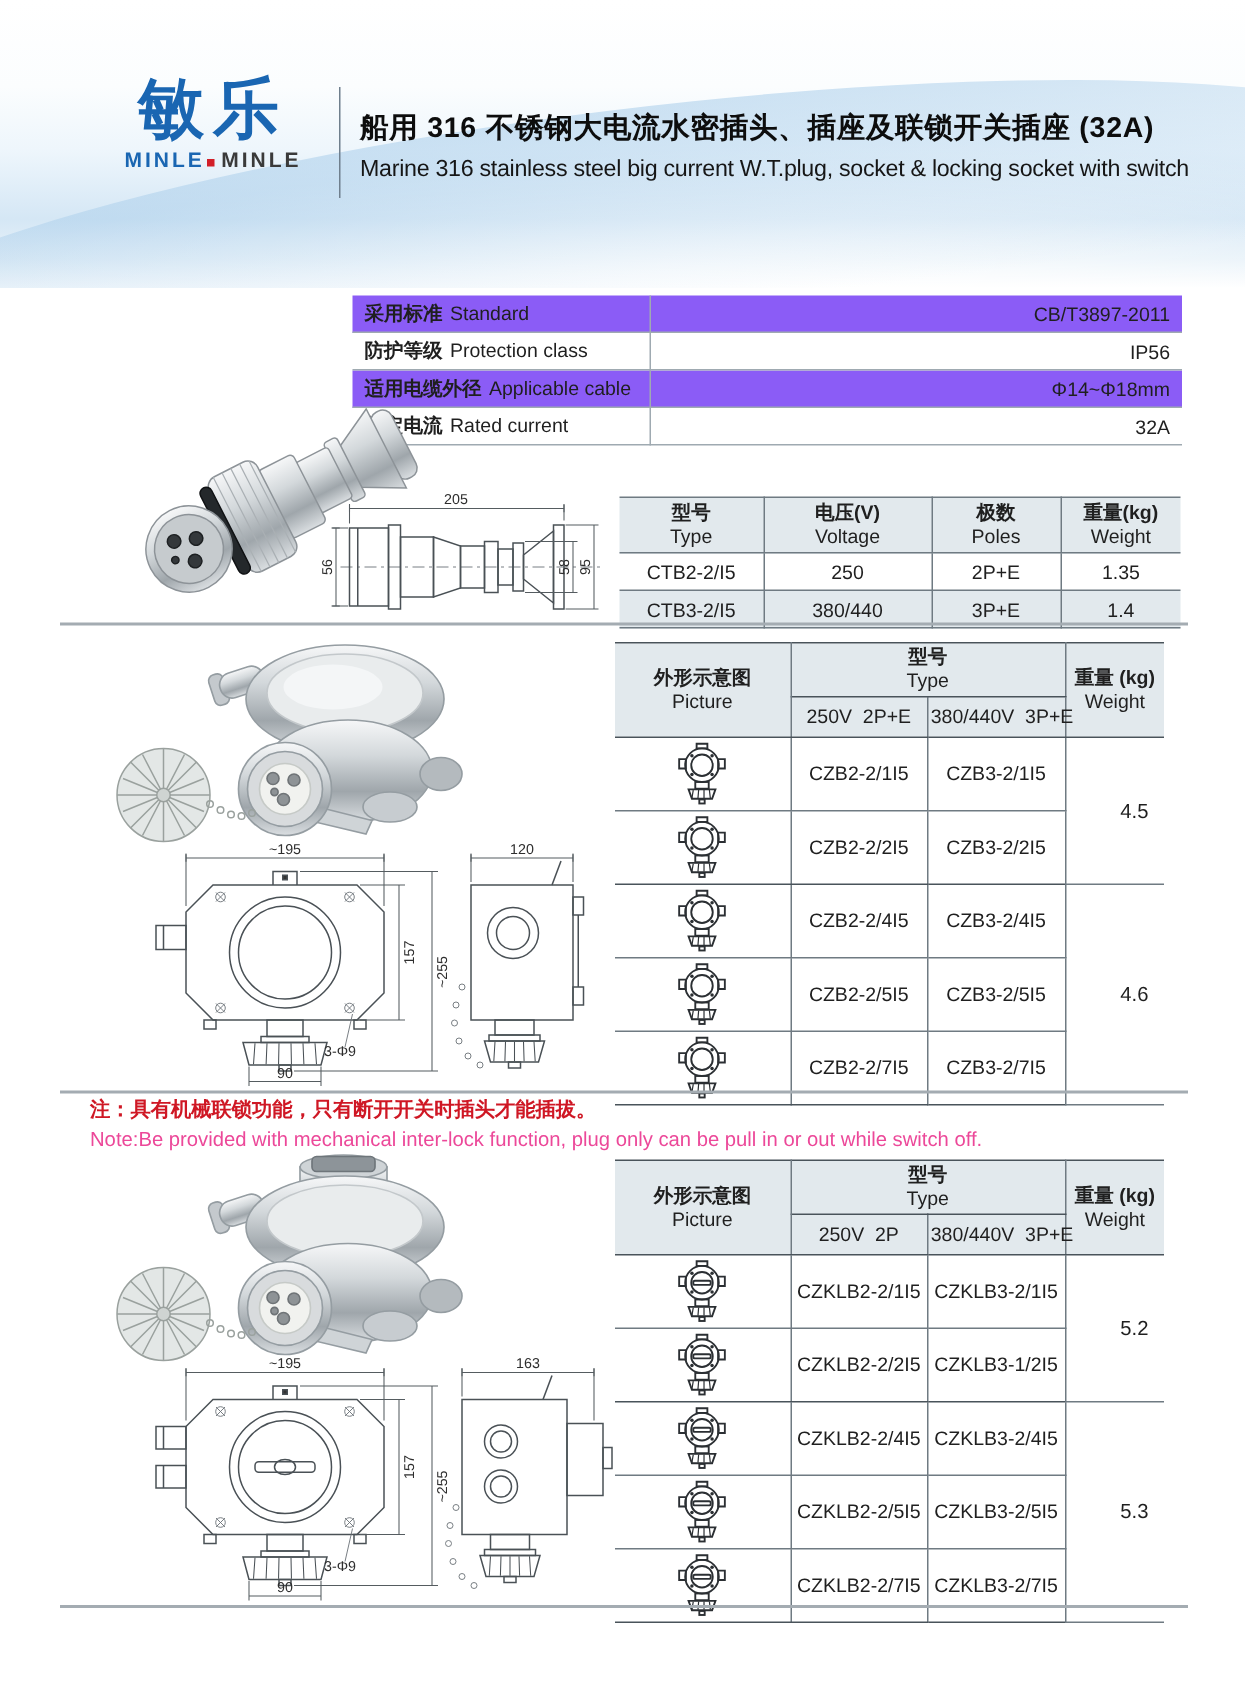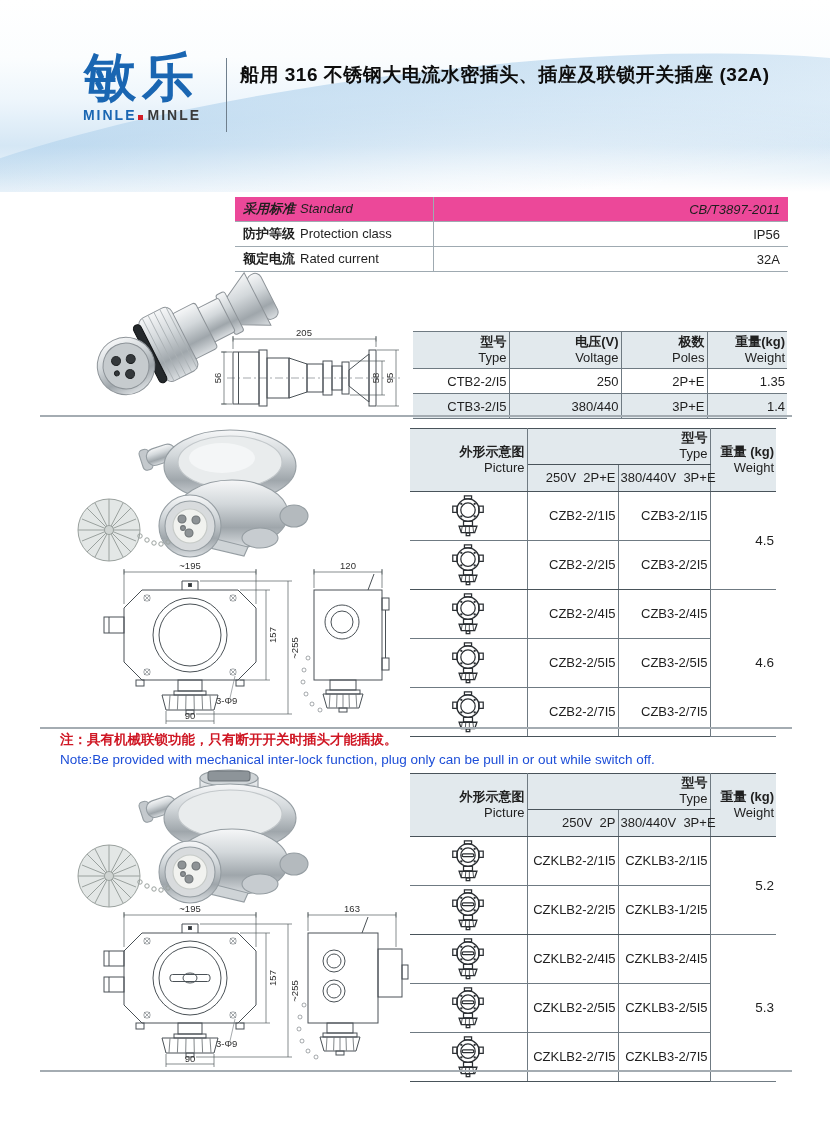--- a/index.html
+++ b/index.html
@@ -7,42 +7,42 @@
         font-family:"Liberation Sans","DejaVu Sans",sans-serif;color:#1f1f1f;}
 
   
   .hdr{position:absolute;left:0;top:0;width:830px;height:192px;overflow:hidden;
     background:linear-gradient(180deg,#ffffff 0%,#fbfdfe 30%,#eef6fc 52%,#d5e7f5 76%,#e8f2f9 90%,#ffffff 100%);}
   .hdr::before{content:"";position:absolute;left:-12%;top:52%;width:125%;height:95%;border-radius:50%;
     background:radial-gradient(closest-side,rgba(255,255,255,.95),rgba(255,255,255,0));transform:rotate(-4deg);}
   .hdr::after{content:"";position:absolute;right:-18%;top:38%;width:135%;height:110%;border-radius:50%;
     background:linear-gradient(180deg,rgba(160,200,232,.5),rgba(160,200,232,0) 65%);transform:rotate(-7deg);}
   .logo{position:absolute;left:62px;top:50px;width:160px;text-align:center;z-index:2;}
-  .logo-cn{font-size:52px;font-weight:700;color:#1a66b2;letter-spacing:6px;line-height:1.05;}
+  .logo-cn{font-size:44px;font-weight:700;color:#1a66b2;letter-spacing:6px;line-height:1.05;}
   .logo-en{margin-top:2px;font-size:14px;font-weight:700;color:#1a66b2;letter-spacing:2px;white-space:nowrap;}
   .logo-en .sec{color:#3a3a3a;margin-left:5px;}
   .logo-red{display:inline-block;width:5px;height:5px;background:#d21e28;margin-left:1px;}
   .hdr-divider{position:absolute;left:226px;top:58px;width:1px;height:74px;background:#6f7f8d;z-index:2;}
-  .titles{position:absolute;left:240px;top:62px;z-index:2;white-space:nowrap;}
+  .titles{position:absolute;left:240px;top:72px;z-index:2;white-space:nowrap;}
   .title-cn{font-size:19px;font-weight:700;color:#0d0d0d;letter-spacing:.5px;}
   .title-en{font-size:15.5px;color:#161616;margin-top:6px;letter-spacing:-.2px;}
 
   
   table{border-collapse:collapse;}
   .spec{position:absolute;left:235px;top:197px;width:553px;table-layout:fixed;}
   .spec td{height:24px;font-size:13px;border-bottom:1px solid #9faab1;padding:0 8px;}
-  .spec tr.shade td{background:#ec4899;font-style:italic;}
+  .spec tr.shade td{background:#8b5cf6;}
   .spec td.lbl{width:182px;border-right:1px solid #9faab1;}
   .spec td.val{text-align:right;}
   .cnb{font-weight:700;}
   .enl{font-weight:400;margin-left:5px;}
 
   
   .ptab{position:absolute;table-layout:fixed;}
-  .ptab th,.ptab td{border:1px solid #6f7a82;font-size:13px;text-align:right;padding:1px 2px;}
+  .ptab th,.ptab td{border:1px solid #6f7a82;font-size:13px;text-align:center;padding:1px 2px;}
   .ptab tr>:first-child{border-left:none;}
   .ptab tr>:last-child{border-right:none;}
   .ptab thead th{background:#e2e9ed;font-weight:400;}
   .h-cn{font-weight:700;font-size:13px;line-height:1.25;}
   .h-en{font-weight:400;font-size:13px;line-height:1.25;}
   
   .t1{left:413px;top:331px;width:374px;}
   .t1 thead th{border-top:1px solid #6f7a82;height:34px;}
   .t1 td{height:22px;}
   .t1 tr.shade td{background:#e2e9ed;}
@@ -54,21 +54,21 @@
   .t2 td{height:46px;}
   .t2 tbody tr.grp td{border-bottom:1.7px solid #49535a;}
   .t2 tbody tr:last-child td{border-bottom:1.7px solid #49535a;}
   .t2 td.wt{font-size:13.5px;padding-left:28px;}
   .pg{display:block;margin:1px auto;width:36px;height:43px;}
 
   
   .divider{position:absolute;left:40px;width:752px;height:2px;background:#a4acb2;}
   .note{position:absolute;left:60px;top:731px;}
   .note-cn{color:#cf1724;font-weight:700;font-size:13.5px;}
-  .note-en{color:#1d4ed8;font-size:13.5px;margin-top:3px;}
+  .note-en{color:#ec4899;font-size:13.5px;margin-top:3px;}
 
   
   .ill{position:absolute;}
   .dwg{position:absolute;}
   .dwg text{font-size:9.5px;fill:#2e2e2e;}
   .dln{stroke:#4a5156;stroke-width:1;fill:none;}
   .dthin{stroke:#6a7176;stroke-width:.6;fill:none;}
   .dimln{stroke:#555c60;stroke-width:.7;fill:none;}
 </style>
 </head>
@@ -109,32 +109,37 @@
   <header class="hdr">
     <div class="logo">
       <div class="logo-cn">敏乐</div>
       <div class="logo-en">
         <span>MINLE</span><span class="logo-red"></span><span class="sec">MINLE</span>
       </div>
     </div>
     <div class="hdr-divider"></div>
     <div class="titles">
       <div class="title-cn">船用 316 不锈钢大电流水密插头、插座及联锁开关插座 (32A)</div>
+      <div class="title-en">Marine 316 stainless steel big current W.T.plug, socket &amp; locking socket with switch</div>
     </div>
   </header>
 
   <table class="spec">
     <tbody>
       <tr class="shade">
         <td class="lbl"><span class="cnb">采用标准</span><span class="enl">Standard</span></td>
         <td class="val">CB/T3897-2011</td>
       </tr>
       <tr>
         <td class="lbl"><span class="cnb">防护等级</span><span class="enl">Protection class</span></td>
         <td class="val">IP56</td>
+      </tr>
+      <tr class="shade">
+        <td class="lbl"><span class="cnb">适用电缆外径</span><span class="enl">Applicable cable</span></td>
+        <td class="val">Φ14~Φ18mm</td>
       </tr>
       <tr>
         <td class="lbl"><span class="cnb">额定电流</span><span class="enl">Rated current</span></td>
         <td class="val">32A</td>
       </tr>
     </tbody>
   </table>
 
   <svg class="ill" style="left:78px;top:270px" width="250" height="128" viewBox="0 0 250 128">
     <g transform="translate(48,96) rotate(-27) scale(0.82)" stroke="#8d9398" stroke-width="1.2" fill="url(#mg)">

